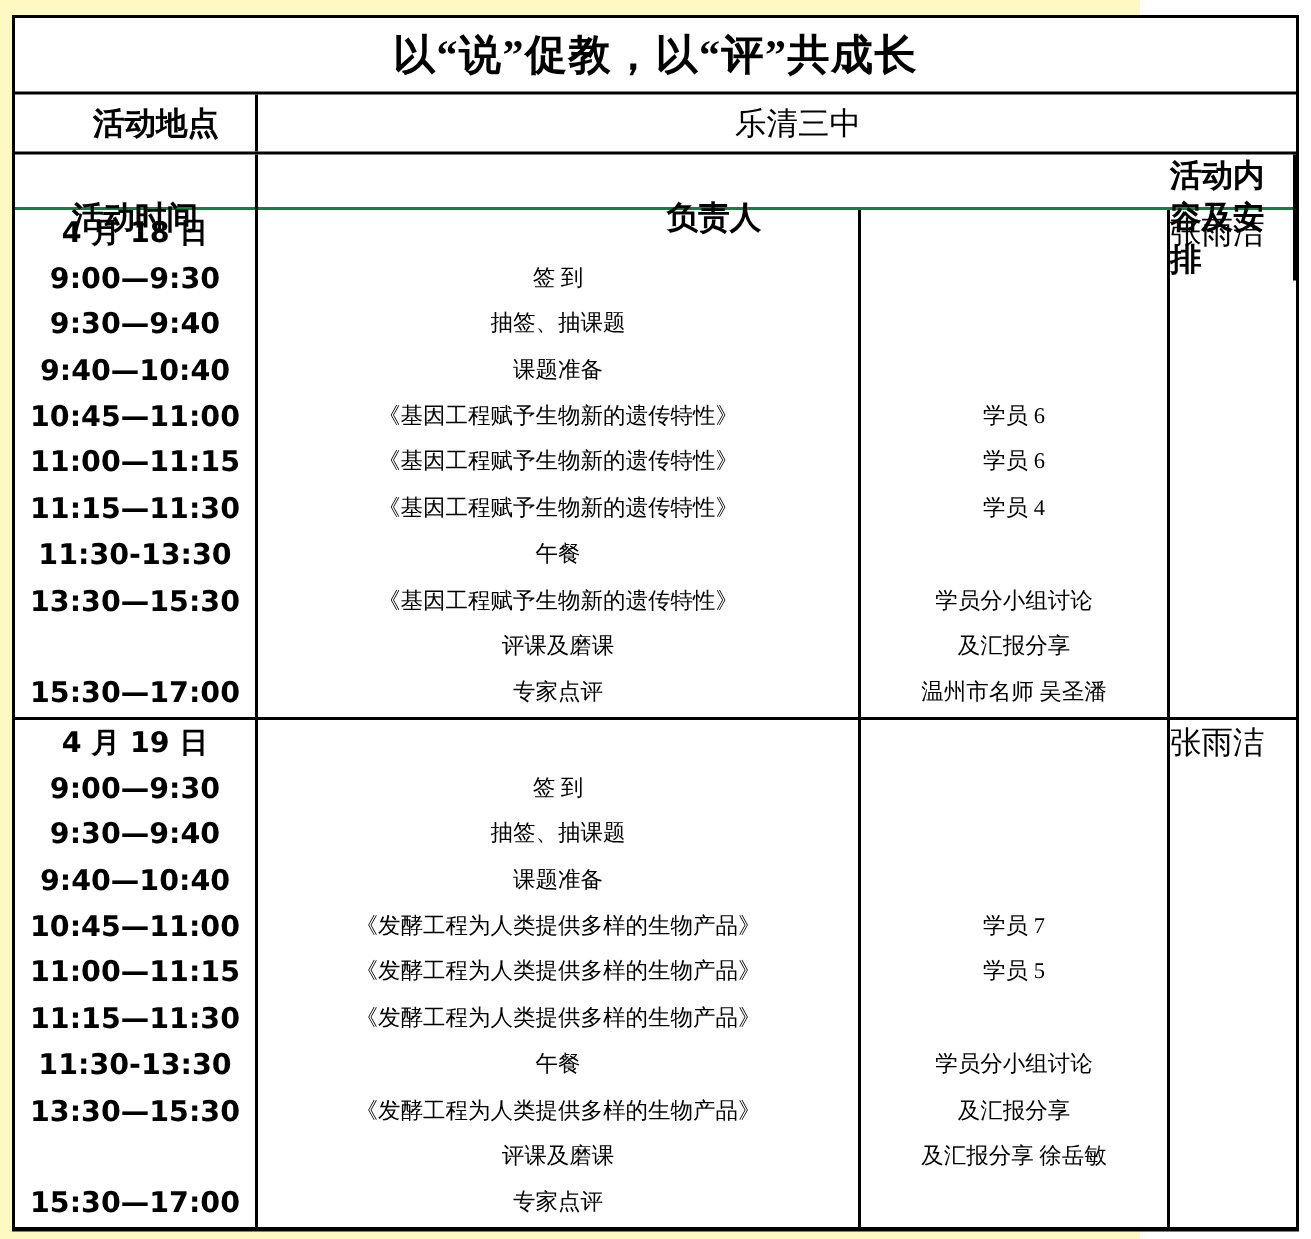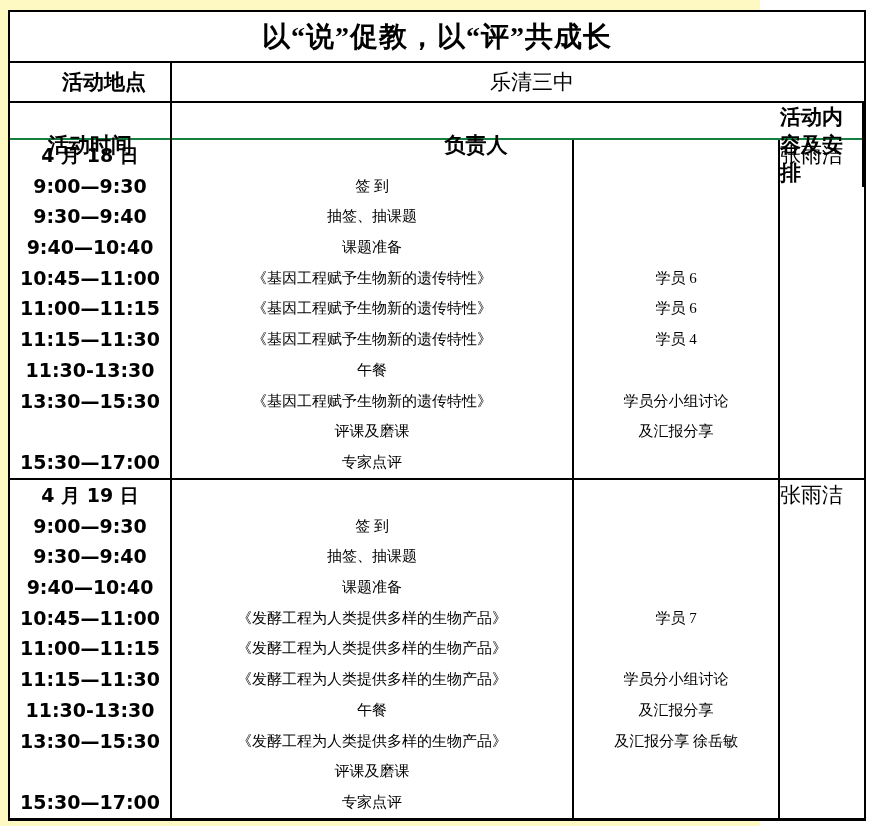--- a/index.html
+++ b/index.html
@@ -107,20 +107,21 @@
         <div class="line"></div>
         <div class="line"></div>
         <div class="line"></div>
         <div class="line"></div>
         <div class="line">学员 6</div>
         <div class="line">学员 6</div>
         <div class="line">学员 4</div>
         <div class="line"></div>
         <div class="line">学员分小组讨论</div>
         <div class="line">及汇报分享</div>
+        <div class="line">温州市名师 吴圣潘</div>
       </div>
       <div class="col person-col">
         <div class="person">张雨洁</div>
       </div>
     </div>
 
     <div class="day-block">
       <div class="col time-col">
         <div class="line">4 月 19 日</div>
         <div class="line">9:00—9:30</div>
@@ -146,20 +147,21 @@
         <div class="line">《发酵工程为人类提供多样的生物产品》</div>
         <div class="line">评课及磨课</div>
         <div class="line">专家点评</div>
       </div>
       <div class="col aux-col">
         <div class="line"></div>
         <div class="line"></div>
         <div class="line"></div>
         <div class="line"></div>
         <div class="line">学员 7</div>
+        <div class="line">学员 5</div>
         <div class="line"></div>
         <div class="line">学员分小组讨论</div>
         <div class="line">及汇报分享</div>
         <div class="line">及汇报分享 徐岳敏</div>
       </div>
       <div class="col person-col">
         <div class="person">张雨洁</div>
       </div>
     </div>
 

